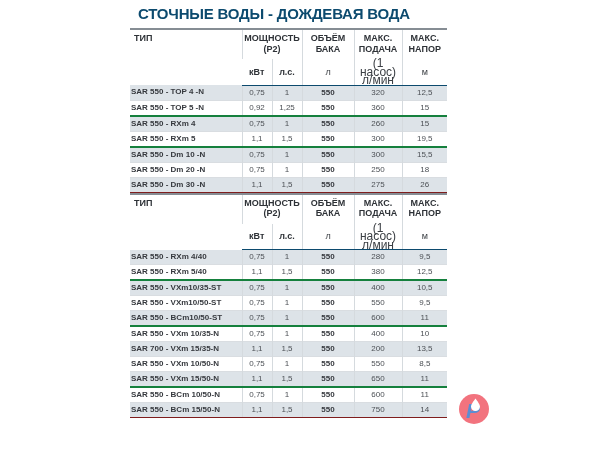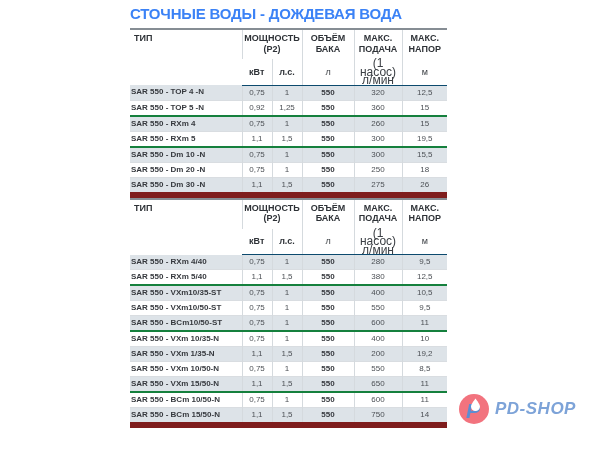--- a/index.html
+++ b/index.html
@@ -11,27 +11,27 @@
     overflow: hidden;
     font-family: "Liberation Sans", sans-serif;
   }
   .tables-wrap {
     position: absolute;
     left: 130px;
     top: 0;
     width: 317px;
   }
   .section-title {
-    margin: 0;
+    margin: 8px;
     padding: 0;
     font-size: 15px;
     line-height: 18px;
     font-weight: bold;
     letter-spacing: -0.2px;
-    color: #3b82f6;
+    color: #0c4a6e;
   }
   .title-1 { margin-top: 5px; margin-bottom: 5px; }
   .title-2 { margin-top: 26px; margin-bottom: 5px; }
 
   table.spec {
     width: 317px;
     table-layout: fixed;
     border-collapse: collapse;
   }
   table.spec thead tr.hrow-main th {
@@ -83,21 +83,21 @@
   }
   table.spec td.c-type {
     text-align: left;
     font-weight: bold;
     color: #36393e;
   }
   table.spec td.c-tank { font-weight: bold; color: #36393e; }
   table.spec tbody tr.shaded td { background: #dde3e8; }
   table.spec tbody tr.group-start td { border-top: 2px solid #15803d; }
   table.spec tbody tr:first-child td { border-top: none; }
-  table.spec tbody tr:last-child td { border-bottom: 6px solid #7f1d1d; }
+  table.spec tbody tr:last-child td { border-bottom: 1px solid #7f1d1d; }
 
   .logo {
     position: absolute;
     left: 459px;
     top: 394px;
     display: flex;
     align-items: center;
     gap: 6px;
   }
   .logo-text {
@@ -299,26 +299,26 @@
           </tr>
           <tr class="group-start">
             <td class="c-type">SAR 550 - VXm 10/35-N</td>
             <td class="c-num">0,75</td>
             <td class="c-num">1</td>
             <td class="c-tank">550</td>
             <td class="c-num">400</td>
             <td class="c-num">10</td>
           </tr>
           <tr class="shaded">
-            <td class="c-type">SAR 550 - VXm 1/35-N</td>
+            <td class="c-type">SAR 700 - VXm 15/35-N</td>
             <td class="c-num">1,1</td>
             <td class="c-num">1,5</td>
             <td class="c-tank">550</td>
             <td class="c-num">200</td>
-            <td class="c-num">19,2</td>
+            <td class="c-num">13,5</td>
           </tr>
           <tr>
             <td class="c-type">SAR 550 - VXm 10/50-N</td>
             <td class="c-num">0,75</td>
             <td class="c-num">1</td>
             <td class="c-tank">550</td>
             <td class="c-num">550</td>
             <td class="c-num">8,5</td>
           </tr>
           <tr class="shaded">
@@ -348,15 +348,14 @@
         </tbody>
     </table>
   </div>
 
   <div class="logo">
     <svg width="30" height="30" viewBox="0 0 30 30" aria-hidden="true">
       <circle cx="15" cy="15" r="15" fill="#f2737e"></circle>
       <text x="7" y="24" font-family="Liberation Sans, sans-serif" font-size="21" font-weight="bold" font-style="italic" fill="#5b8dd3">P</text>
       <path d="M16.5 4.5 C16.5 4.5 21 10 21 12.6 A4.5 4.5 0 1 1 12 12.6 C12 10 16.5 4.5 16.5 4.5 Z" fill="#ffffff"></path>
     </svg>
-    <span class="logo-text">PD-SHOP</span>
   </div>
 </div>
 
 </body></html>

